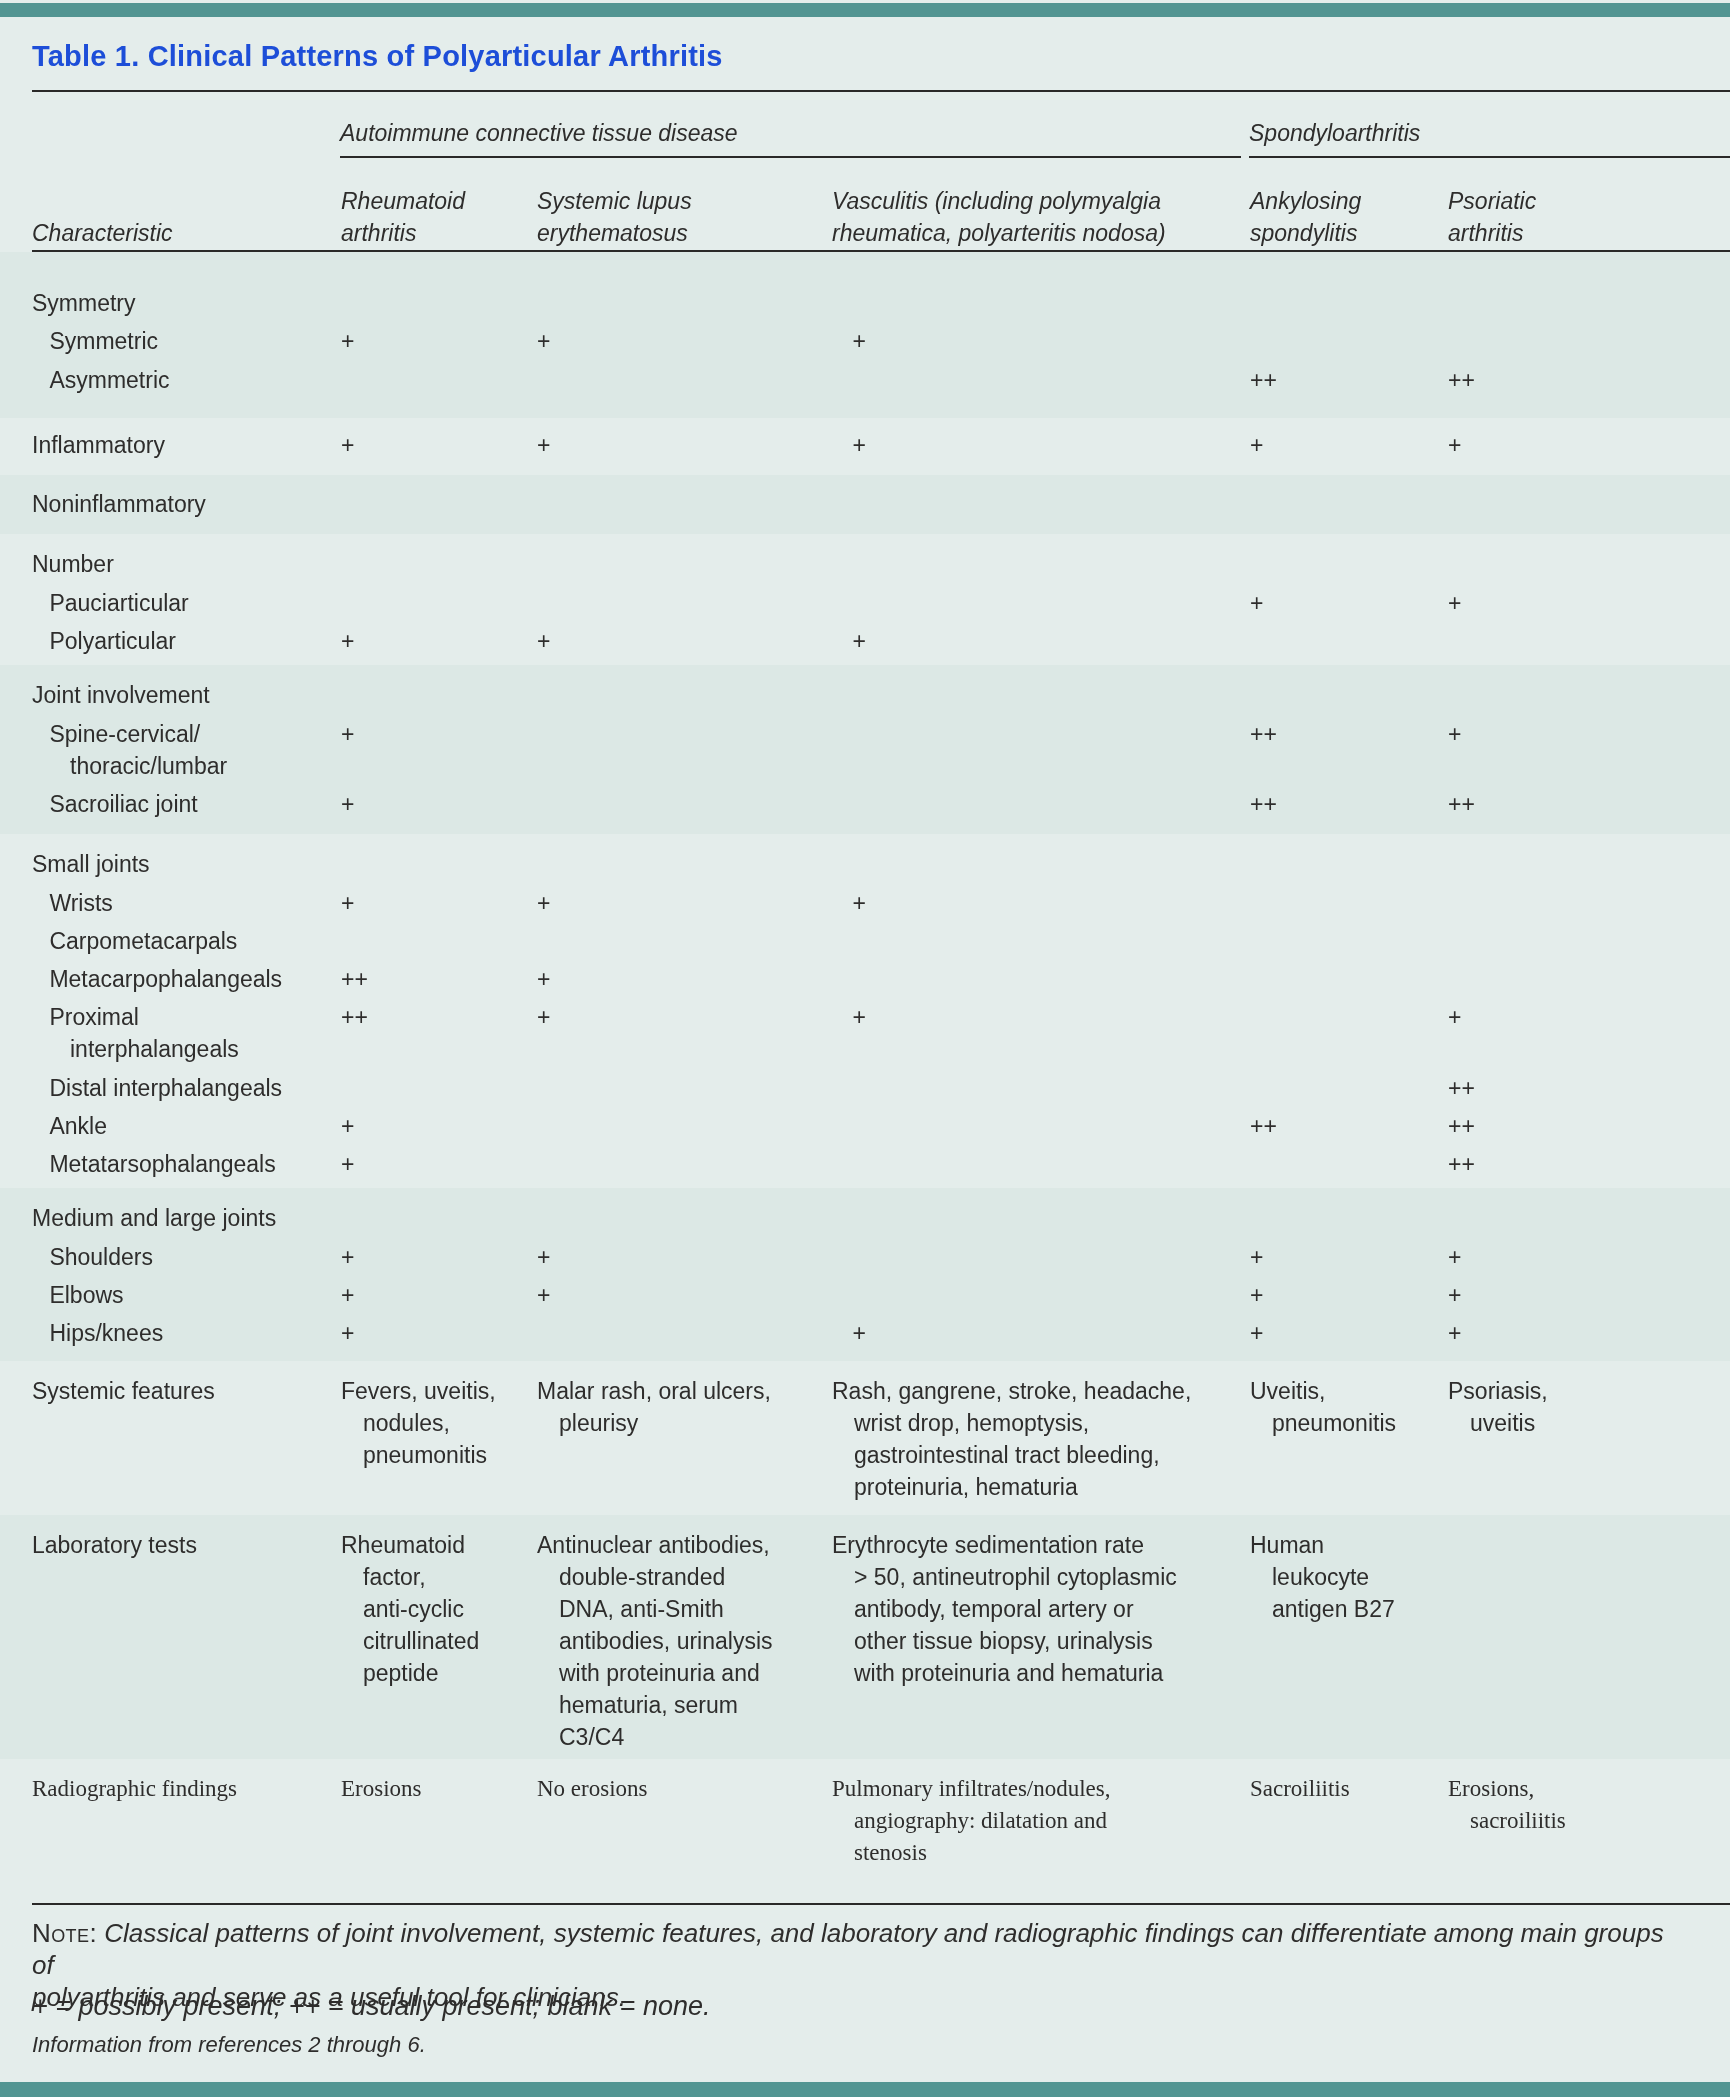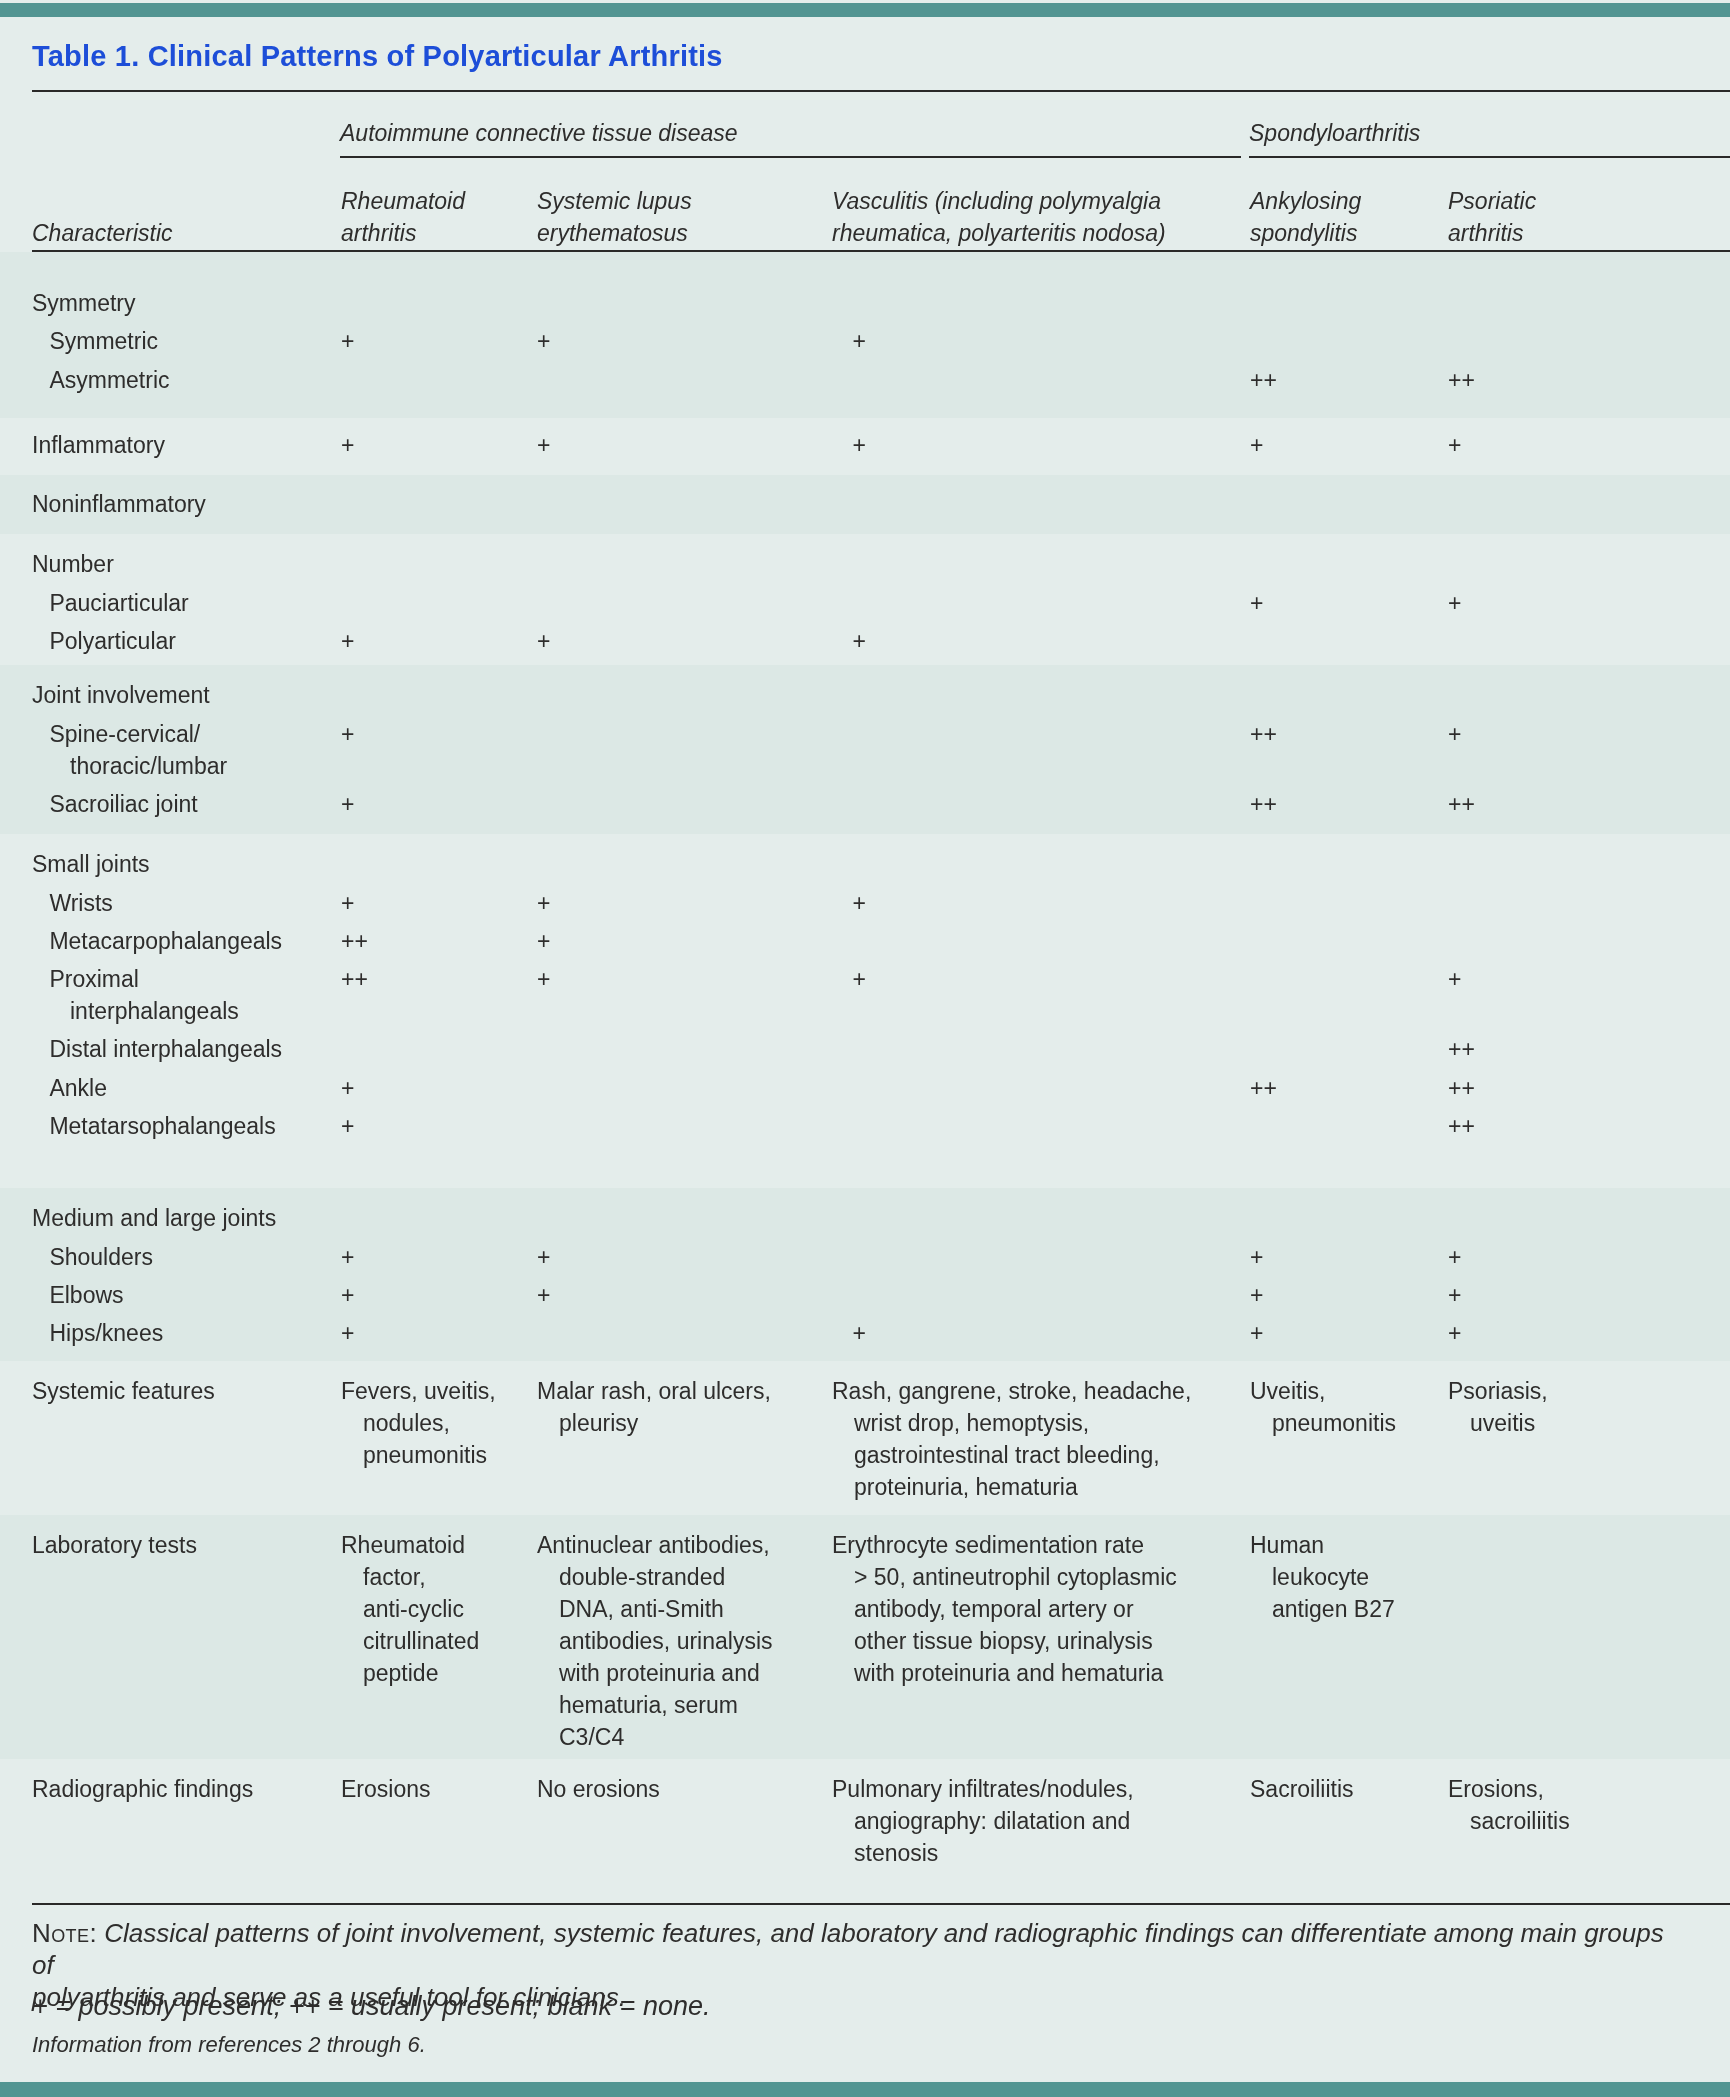--- a/index.html
+++ b/index.html
@@ -23,21 +23,21 @@
   .sec.shaded{background:#dce8e5;}
   .sec1{height:166px;padding-top:35px;}
   .sec2{height:57px;padding-top:11px;}
   .sec3{height:59px;padding-top:12.7px;}
   .sec4{height:131px;}
   .sec5{height:169px;}
   .sec6{height:354px;}
   .sec7{height:173px;}
   .sec8{height:154px;}
   .sec9{height:244px;}
-  .sec10{height:121px;}
+  .sec10{height:121px;font-family:Liberation Serif, serif;}
   .row{display:flex;align-items:flex-start;padding-left:32px;margin-bottom:6.3px;
        font-size:23px;line-height:32px;}
   .c{box-sizing:border-box;flex:none;padding-right:9.5px;}
   .c1{width:309px;}
   .c2{width:196px;}
   .c3{width:295px;}
   .c4{width:418px;}
   .c5{width:198px;}
   .c6{width:281px;padding-right:0;}
   .pre{white-space:pre-line;}
@@ -193,20 +193,28 @@
         </div>
         <div class="row">
           <div class="c c1 pre ind">Wrists</div>
           <div class="c c2 pre cellv plus">+</div>
           <div class="c c3 pre cellv plus">+</div>
           <div class="c c4 pre cellv plus">+</div>
           <div class="c c5 pre cellv"></div>
           <div class="c c6 pre cellv"></div>
         </div>
         <div class="row">
+          <div class="c c1 pre ind">Carpometacarpals</div>
+          <div class="c c2 pre cellv"></div>
+          <div class="c c3 pre cellv"></div>
+          <div class="c c4 pre cellv"></div>
+          <div class="c c5 pre cellv"></div>
+          <div class="c c6 pre cellv"></div>
+        </div>
+        <div class="row">
           <div class="c c1 pre ind">Metacarpophalangeals</div>
           <div class="c c2 pre cellv plus">++</div>
           <div class="c c3 pre cellv plus">+</div>
           <div class="c c4 pre cellv"></div>
           <div class="c c5 pre cellv"></div>
           <div class="c c6 pre cellv"></div>
         </div>
         <div class="row">
           <div class="c c1 pre ind">Proximal
 interphalangeals</div>

